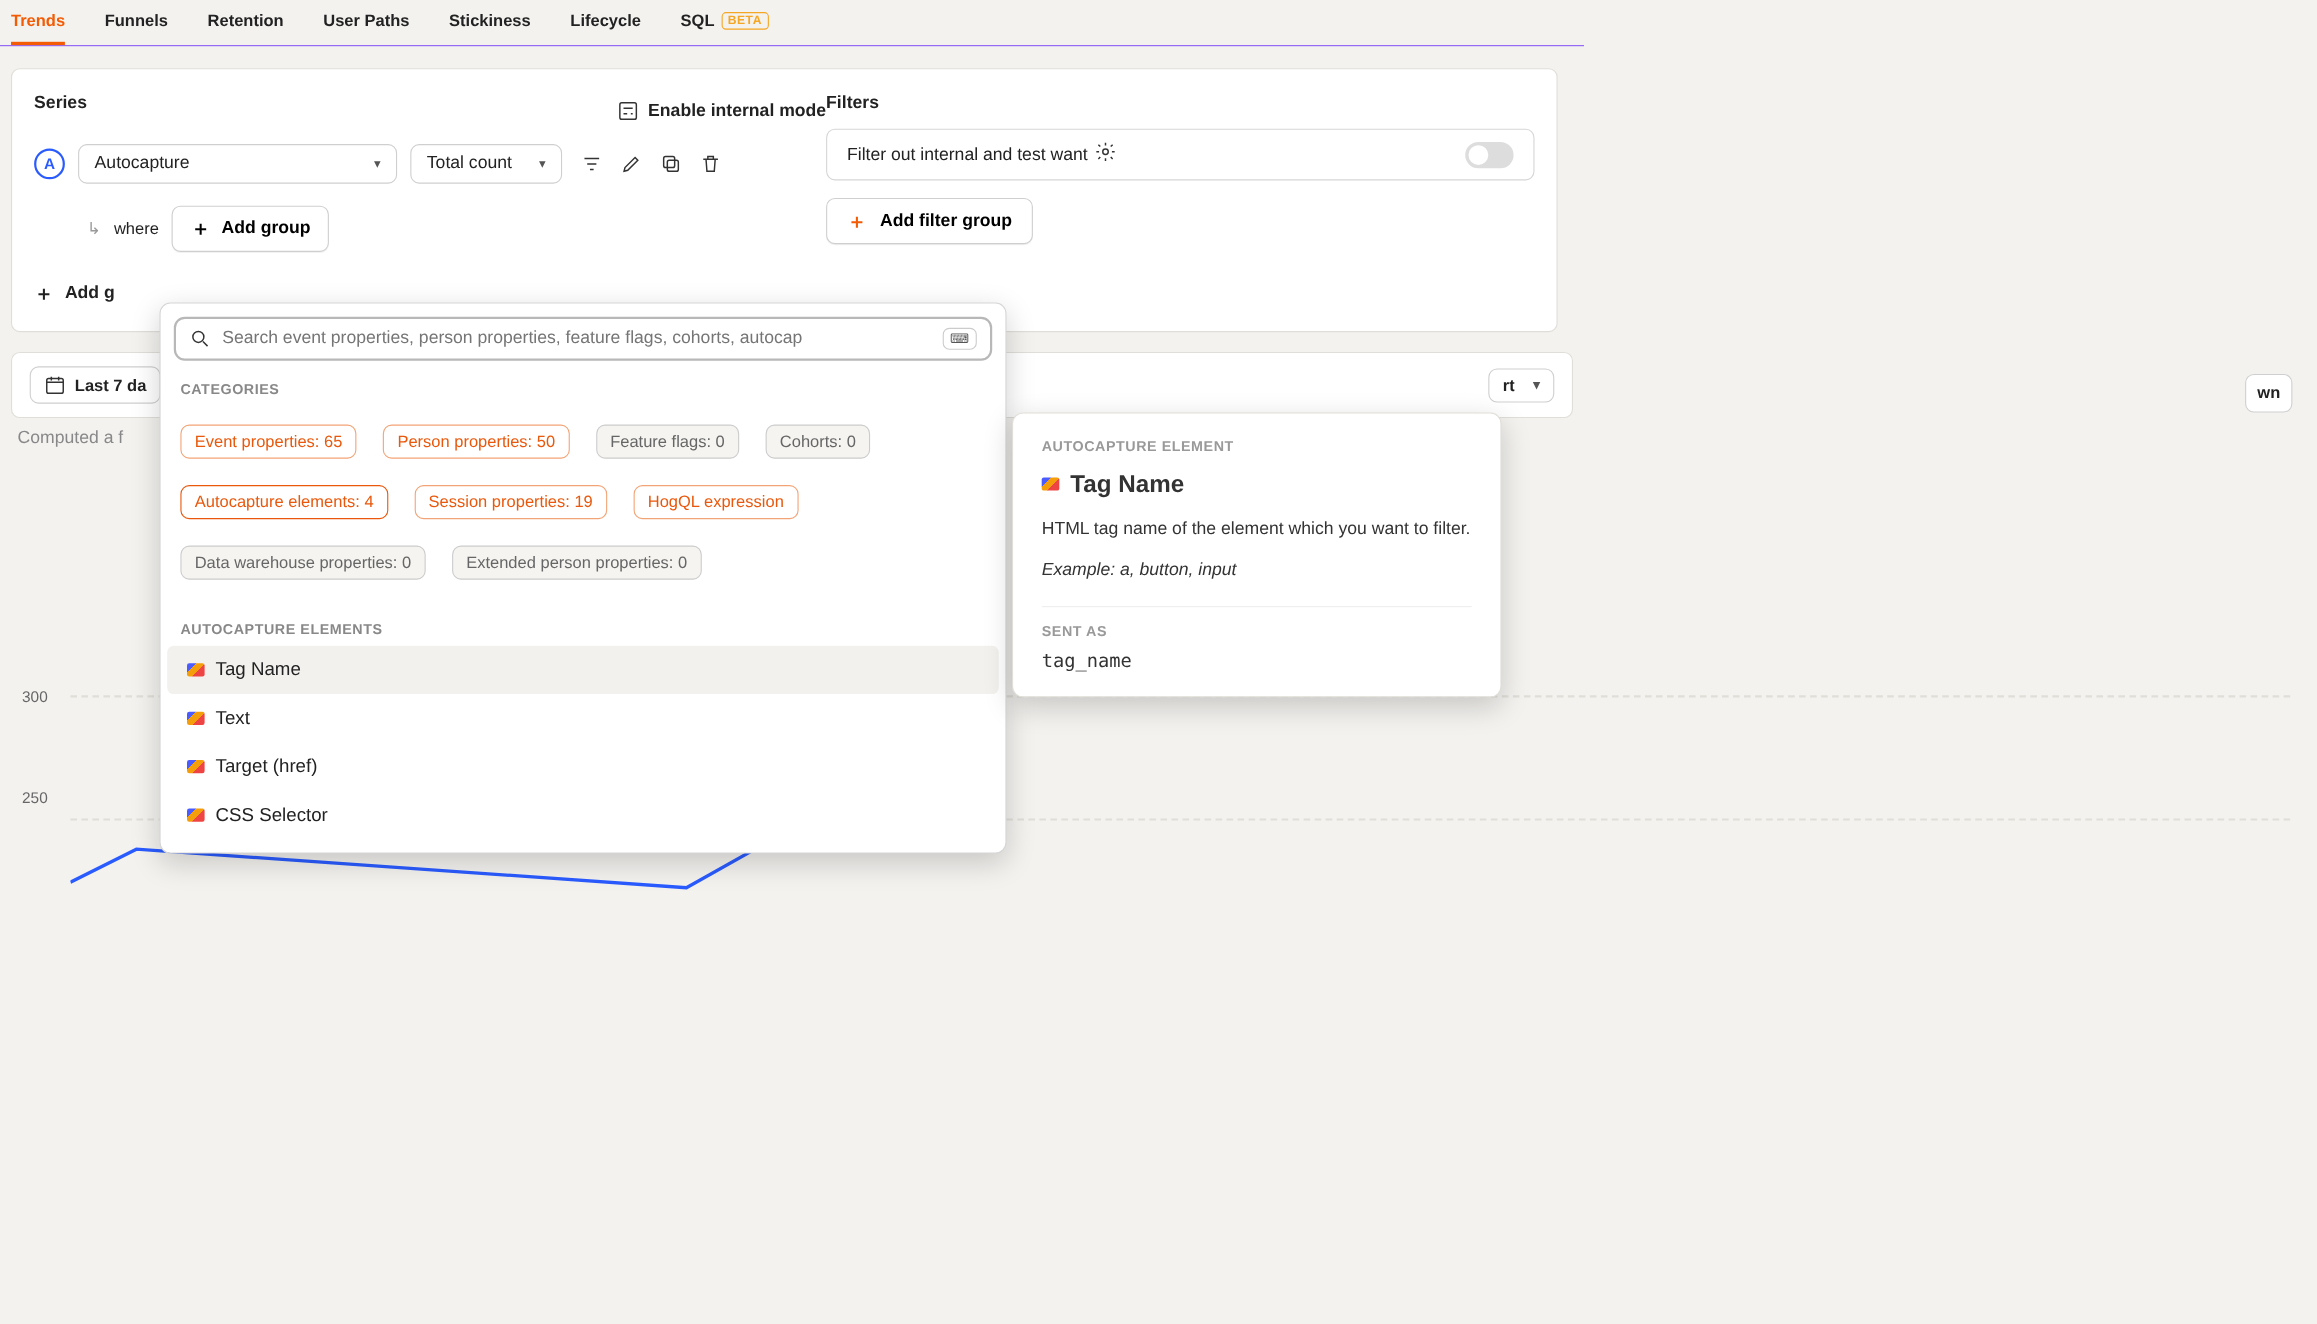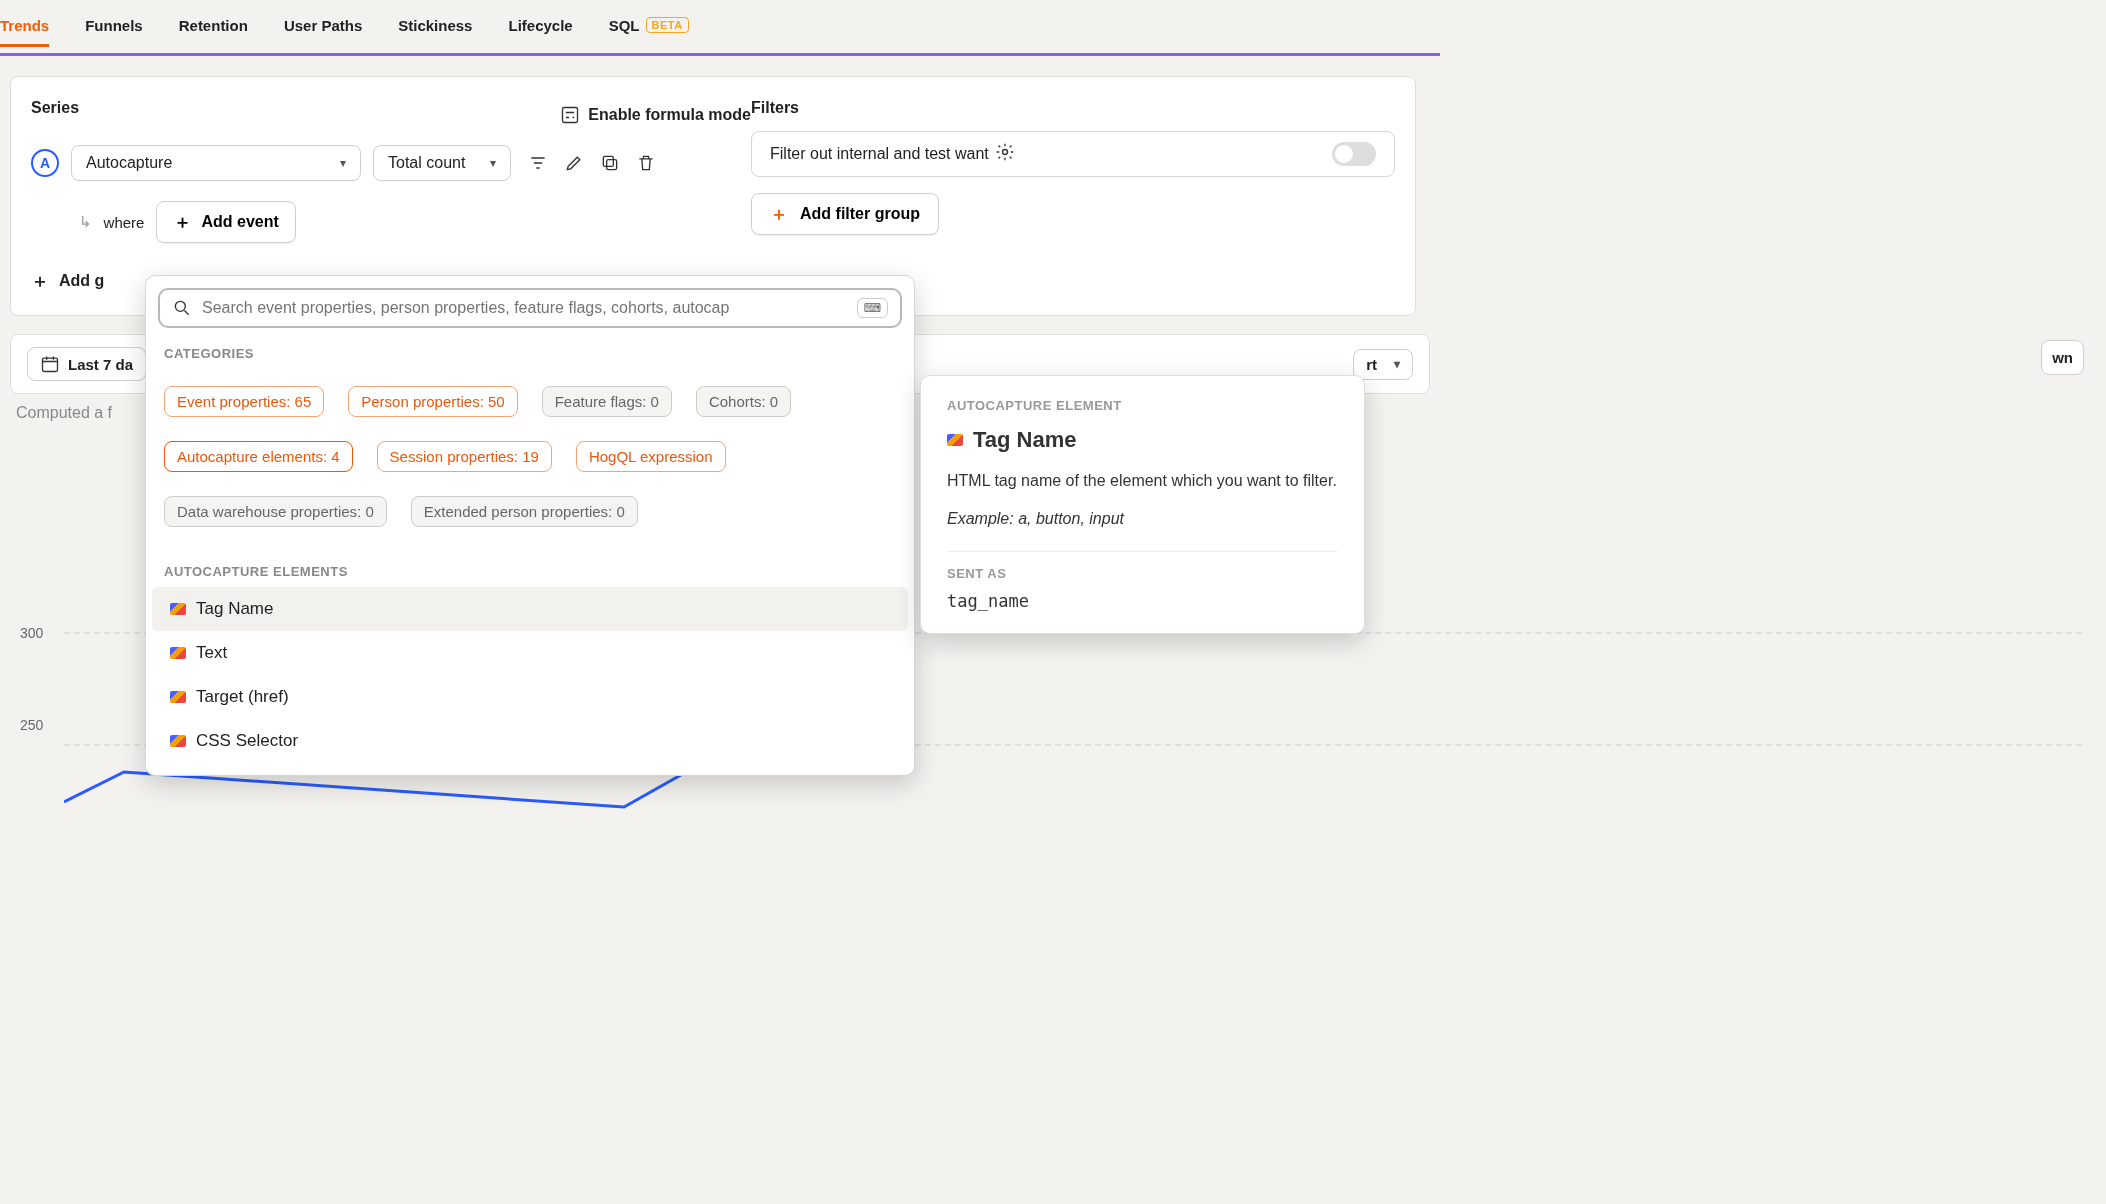--- a/index.html
+++ b/index.html
@@ -10,25 +10,25 @@
   height: 823px;
   overflow: hidden;
   font-size: 15px;
   color: #222;
 }
 
 
 .tabs {
   display: flex;
   gap: 36px;
-  padding: 0 0;
-  border-bottom: 3px solid #8b5cf6;
+  padding: 0 10px;
+  border-bottom: 1px solid #8b5cf6;
   background: #f3f2ef;
   align-items: center;
-  height: 56px;
+  height: 42px;
 }
 .tab {
   padding: 10px 0;
   font-weight: 600;
   cursor: pointer;
   border-bottom: 3px solid transparent;
   color: #222;
   display:flex;
   align-items:center;
   gap:6px;
@@ -252,21 +252,21 @@
   <div class="row">
 
     <div class="series-col">
       <div class="series-header">
         <div class="section-title">Series</div>
         <div class="formula-toggle">
           <svg class="ico" viewBox="0 0 24 24">
               <rect x="3" y="3" width="18" height="18" rx="2"></rect>
               <path d="M7 9h10M7 15h4M15 15h2"></path>
             </svg>
-          <span>Enable formula mode</span>
+          <span>Enable internal mode</span>
         </div>
       </div>
 
       <div class="series-row">
         <div class="series-badge">A</div>
         <div class="select-btn select-event">
           <span>Autocapture</span>
           <span class="chev">▾</span>
         </div>
         <div class="select-btn select-agg">
@@ -296,21 +296,21 @@
               </svg>
             </div>
         </div>
       </div>
 
       <div class="where-row">
         <span class="where-icon">↳</span>
         <span>where</span>
         <button class="add-filter-btn">
           <span class="plus">＋</span>
-          <span>Add event</span>
+          <span>Add group</span>
         </button>
       </div>
 
       <div class="add-graph-row">
         <span class="plus">＋</span>
         <span>Add g</span>
       </div>
     </div>
 
     <div class="filters-col">

